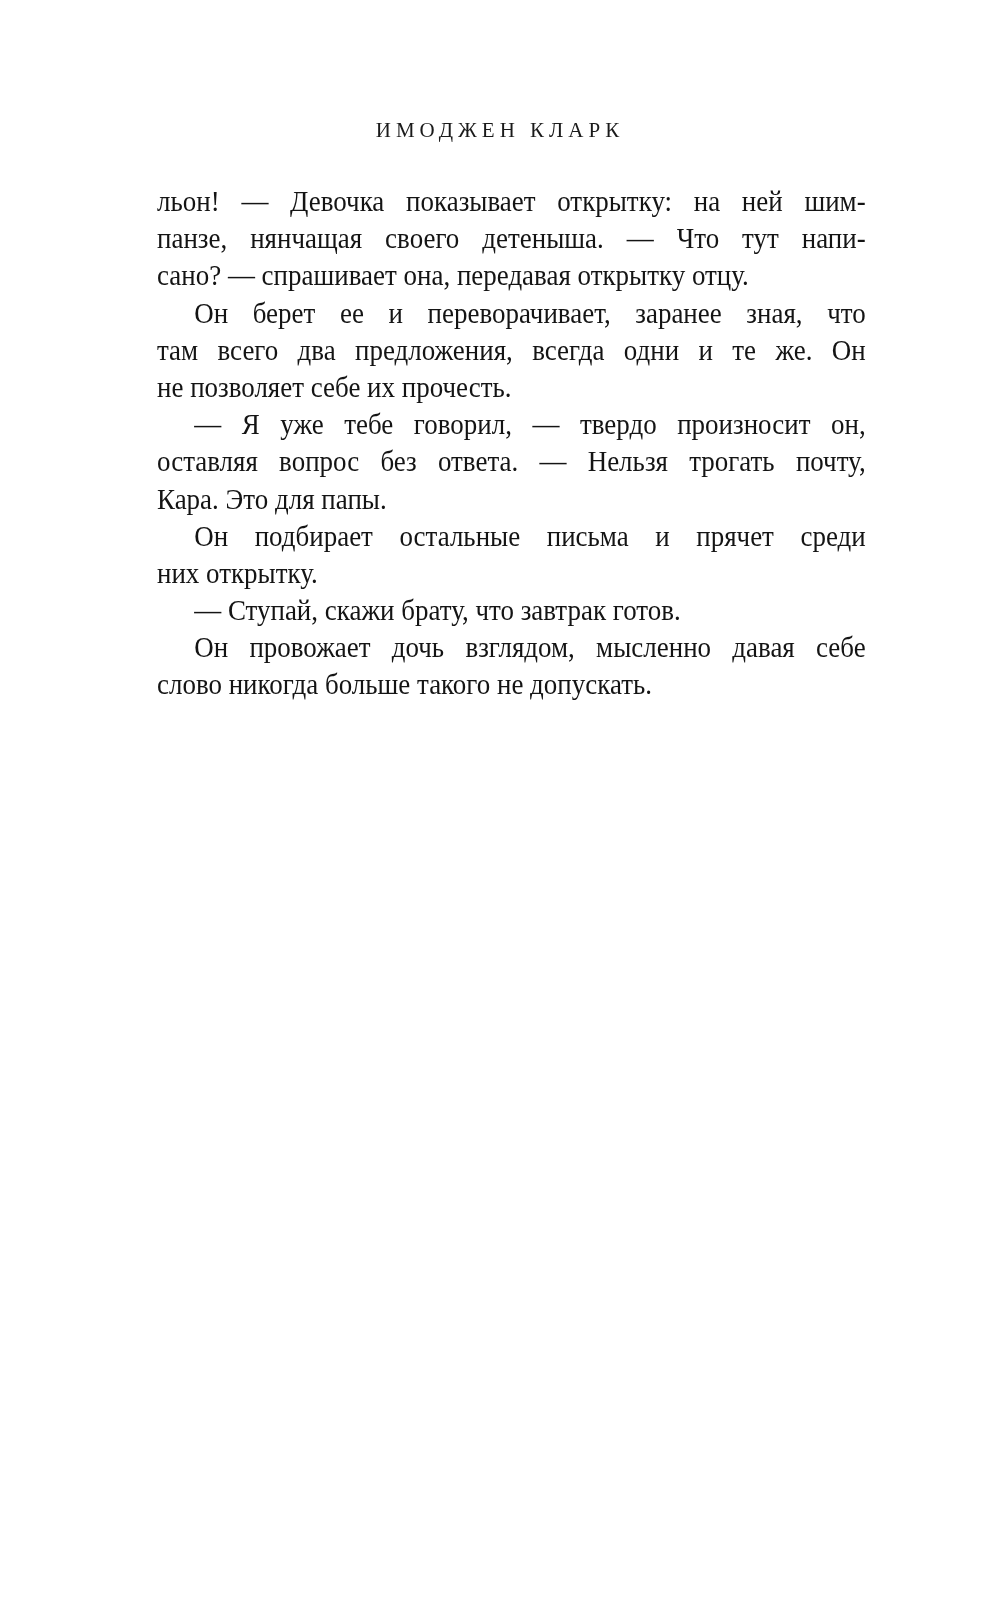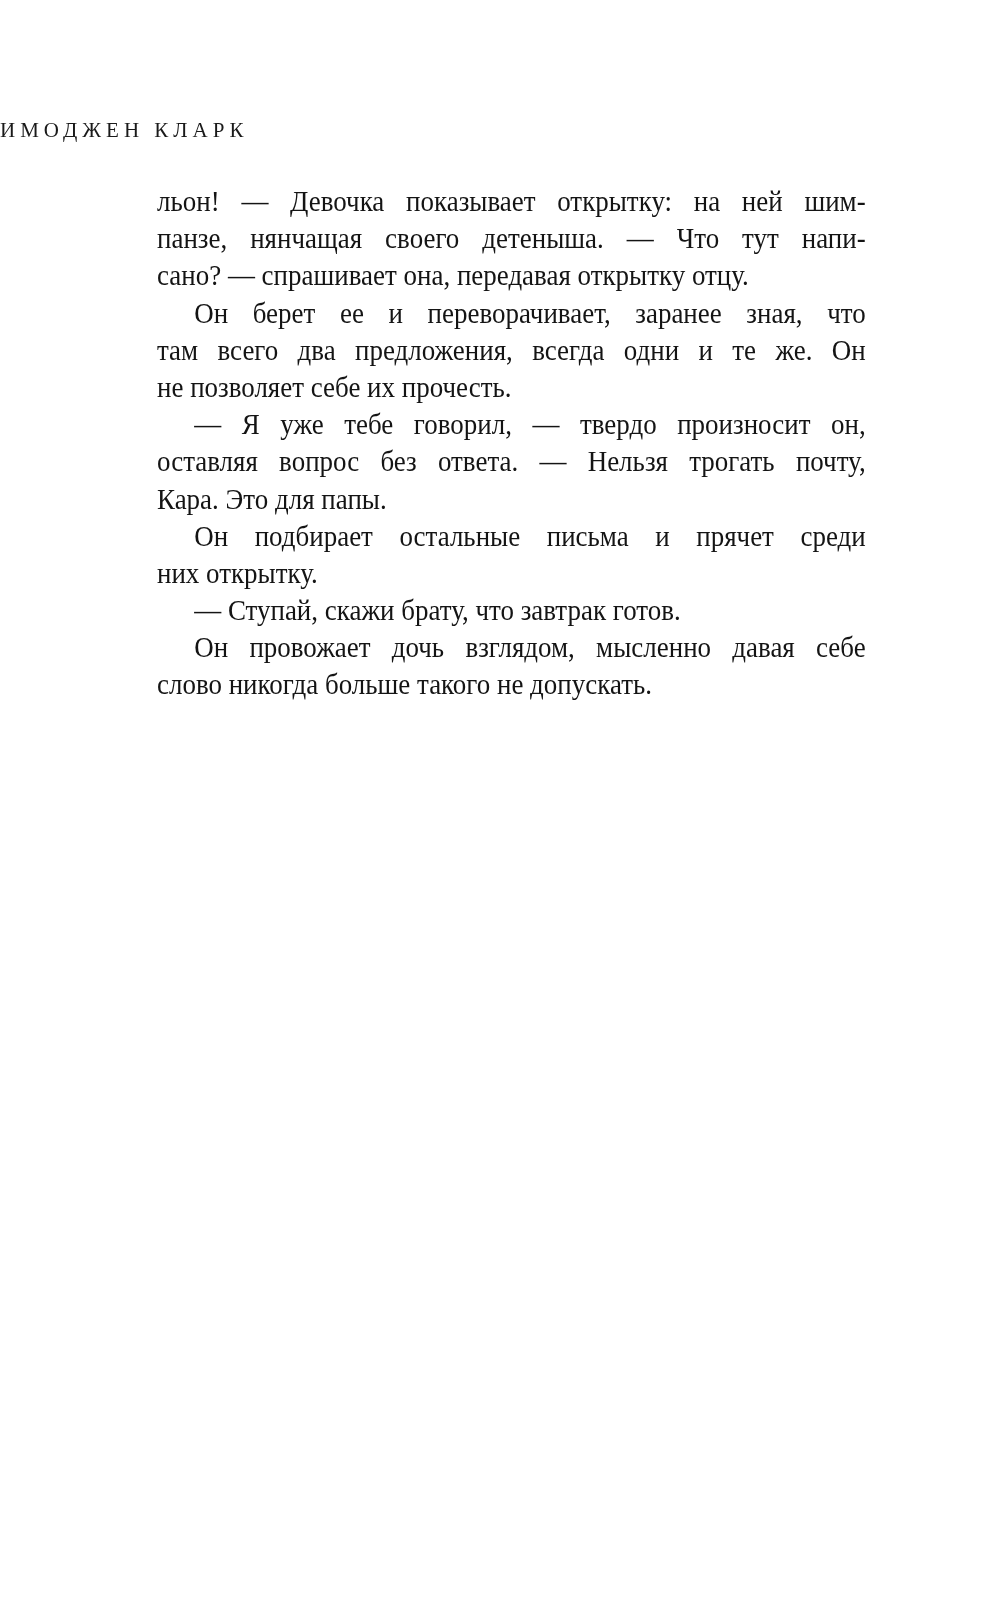--- a/index.html
+++ b/index.html
@@ -1,19 +1,19 @@
 <!DOCTYPE html>
 <html><head>
   <meta charset="utf-8">
   <style>
     html, body { margin: 0; padding: 0; background: #ffffff; }
     body { width: 1000px; height: 1615px; position: relative; overflow: hidden; }
     .page { position: absolute; left: 0; top: 0; width: 1000px; height: 1615px; background: #ffffff; }
     .running-head {
-      position: absolute; left: 0; top: 118px; width: 1000px; text-align: left;
+      position: absolute; left: 0; top: 118px; width: 1000px; text-align: center;
       font-family: "Liberation Serif", "DejaVu Serif", serif;
       font-size: 21px; letter-spacing: 5px; color: #1a1a1a;
     }
     .body-text {
       position: absolute; left: 157px; top: 183px; width: 709px;
       font-family: "Liberation Serif", "DejaVu Serif", serif;
       font-size: 29px; line-height: 37.2px; color: #141414;
       transform: scaleX(0.93); transform-origin: left top;
       width: 762px;
     }

